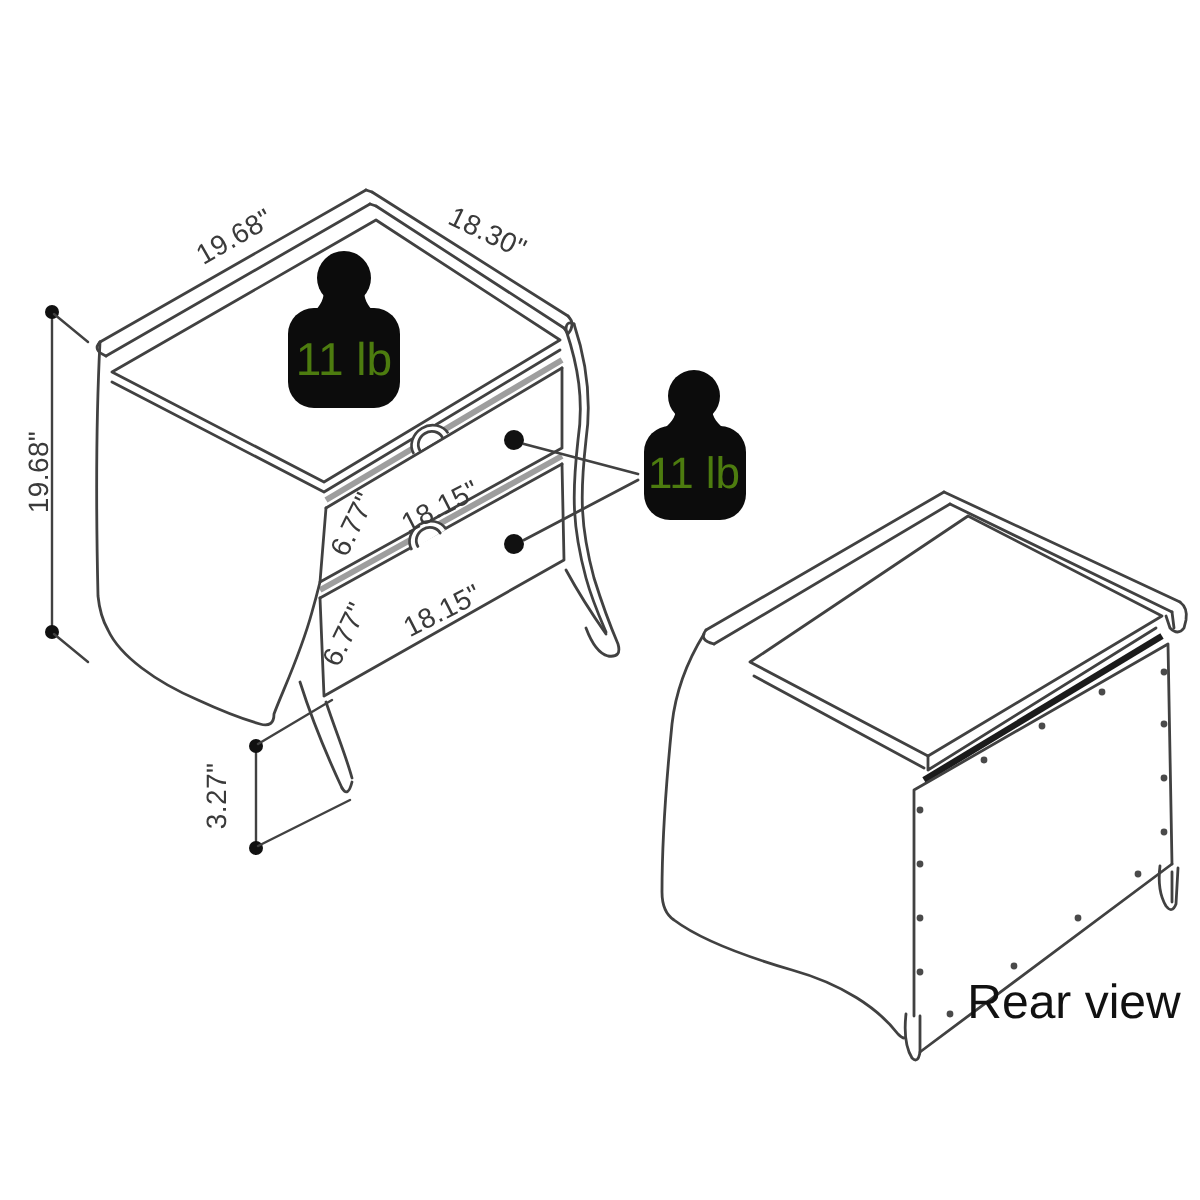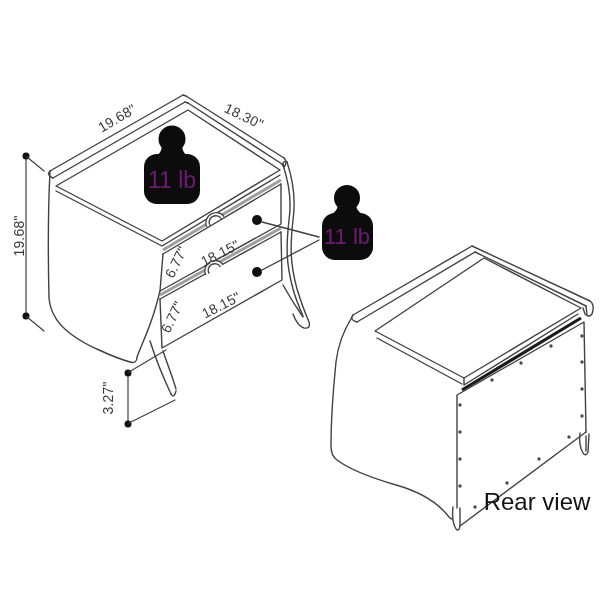--- a/index.html
+++ b/index.html
@@ -8,21 +8,21 @@
     font-family:"Liberation Sans", sans-serif;
   }
   .stage svg{position:absolute;left:0;top:0;}
   .lbl{
     position:absolute;white-space:nowrap;
     font-size:14px;color:#3a3a3a;letter-spacing:.2px;
     transform:translate(-50%,-50%) rotate(var(--r,0deg));
     transform-origin:center center;
   }
   .wlbl{
-    position:absolute;white-space:nowrap;color:#701a75;
+    position:absolute;white-space:nowrap;color:#4d7c0f;
     transform:translate(-50%,-50%);
   }
   .wlbl.w1{font-size:23px;}
   .wlbl.w2{font-size:22px;}
   .rvlbl{
     position:absolute;white-space:nowrap;color:#111;font-size:24px;
     transform:translate(-50%,-50%);
   }
   .ln{stroke:#414141;stroke-width:1.4;fill:none;stroke-linecap:round;stroke-linejoin:round;}
   .thin{stroke:#414141;stroke-width:1.2;fill:none;stroke-linecap:round;}

